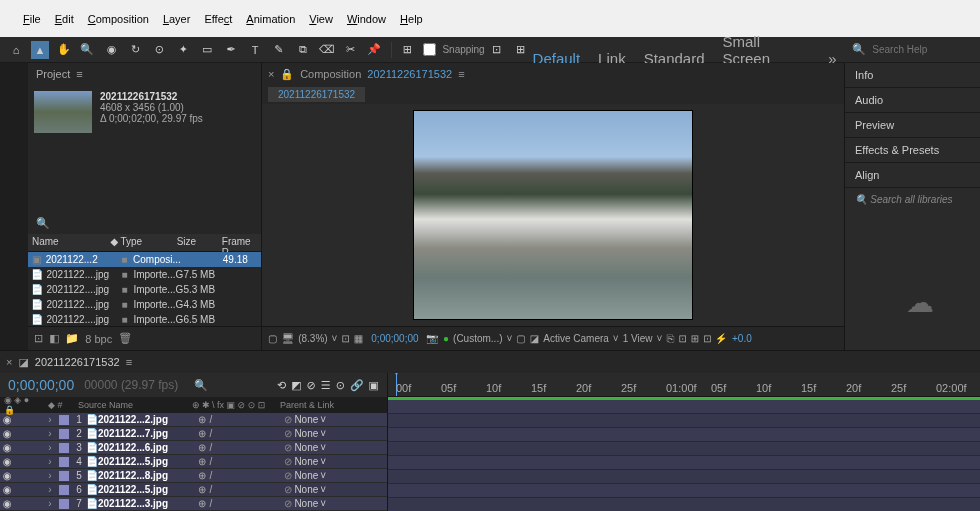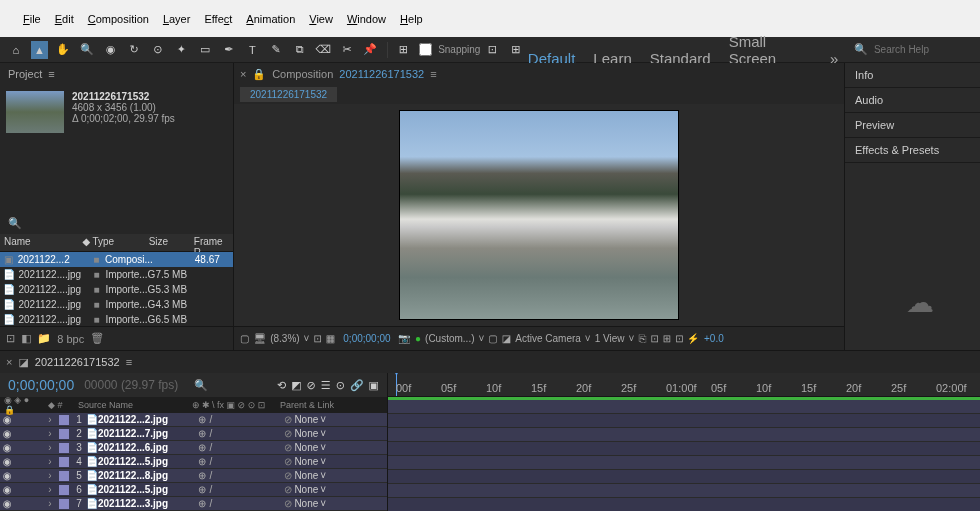--- a/index.html
+++ b/index.html
@@ -9,21 +9,21 @@
 .menubar span u { text-decoration: underline; }
 .toolbar { background: #2a2a2a; height: 26px; display: flex; align-items: center; padding: 0 4px; border-bottom: 1px solid #1a1a1a; }
 .tool { width: 18px; height: 18px; margin: 0 3px; display: flex; align-items: center; justify-content: center; color: #ccc; }
 .tool.sel { background: #4a7ba6; }
 .divider { width: 1px; height: 16px; background: #3a3a3a; margin: 0 4px; }
 .snapping { color: #999; font-size: 10px; margin-left: 6px; }
 .ws-tabs { display: flex; gap: 18px; color: #aaa; font-size: 15px; margin-left: auto; margin-right: 10px; align-items: flex-end; }
 .ws-tabs .def { color: #5a9fd4; }
 .search-help { display: flex; align-items: center; gap: 6px; color: #999; background: #2a2a2a; padding: 2px 6px; width: 130px; }
 .main { display: flex; height: 287px; }
-.left { width: 234px; background: #262626; border-right: 1px solid #161616; display: flex; flex-direction: column; }
+.left { width: 234px; background: #262626; border-right: 1px solid #161616; display: flex; flex-direction: column; margin-left: 28px; }
 .panel-hdr { display: flex; align-items: center; padding: 4px 8px; color: #aaa; height: 22px; }
 .proj-info { display: flex; padding: 6px; gap: 8px; }
 .thumb { width: 58px; height: 42px; background: linear-gradient(180deg, #7a9ac5 0%, #5a6a52 50%, #6a7a75 100%); }
 .proj-meta { font-size: 10px; color: #aaa; }
 .proj-meta .ttl { color: #ddd; font-weight: bold; }
 .search-row { padding: 4px 8px; color: #999; }
 .hdr-row { display: flex; background: #2e2e2e; height: 18px; border-bottom: 1px solid #161616; font-size: 10px; }
 .hdr-row .c { padding: 2px 4px; }
 .c-name { width: 84px; }
 .c-type { width: 60px; }
@@ -114,21 +114,21 @@
   <div class="tool">✂</div>
   <div class="tool">📌</div>
   <div class="divider"></div>
   <div class="tool">⊞</div>
   <input type="checkbox" style="margin-left: 4px;">
   <span class="snapping">Snapping</span>
   <div class="tool">⊡</div>
   <div class="tool">⊞</div>
   <div class="ws-tabs">
     <span class="def">Default</span>
-    <span>Learn</span>
+    <span>Link</span>
     <span>Standard</span>
     <span>Small Screen</span>
     <span>»</span>
   </div>
   <div class="search-help">
     <span>🔍</span>
     <input style="background: transparent; border: none; color: rgb(204, 204, 204); width: 90px; font-size: 10px;" placeholder="Search Help">
   </div>
 </div>
 
@@ -156,21 +156,21 @@
       <div class="c c-size">Size</div>
       <div class="c c-fr">Frame R...</div>
     </div>
     <div class="asset-list" id="asset-list">
         <div class="asset sel">
           <span class="ic">▣</span>
           <span class="c-name">2021122...2</span>
           <span class="ic">■</span>
           <span class="c-type">Composi...</span>
           <span class="c-size"></span>
-          <span class="c-fr">48.67</span>
+          <span class="c-fr">49.18</span>
         </div>
         <div class="asset">
           <span class="ic">📄</span>
           <span class="c-name">2021122....jpg</span>
           <span class="ic">■</span>
           <span class="c-type">Importe...G</span>
           <span class="c-size">7.5 MB</span>
           <span class="c-fr"></span>
         </div>
         <div class="asset">
@@ -246,20 +246,25 @@
       <span>⚡</span>
       <span style="color:#5a9fd4">+0.0</span>
     </div>
   </div>
 
   <div class="right">
     <div class="rp">Info</div>
     <div class="rp">Audio</div>
     <div class="rp">Preview</div>
     <div class="rp">Effects &amp; Presets</div>
+    <div class="rp">Align</div>
+    <div class="lib-search">
+      <span>🔍</span>
+      <span>Search all libraries</span>
+    </div>
   </div>
 </div>
 <div class="cc-logo">☁</div>
 
 <div class="timeline">
   <div class="tl-hdr">
     <span class="x">×</span>
     <span>◪</span>
     <span class="tabn">20211226171532</span>
     <span>≡</span>

